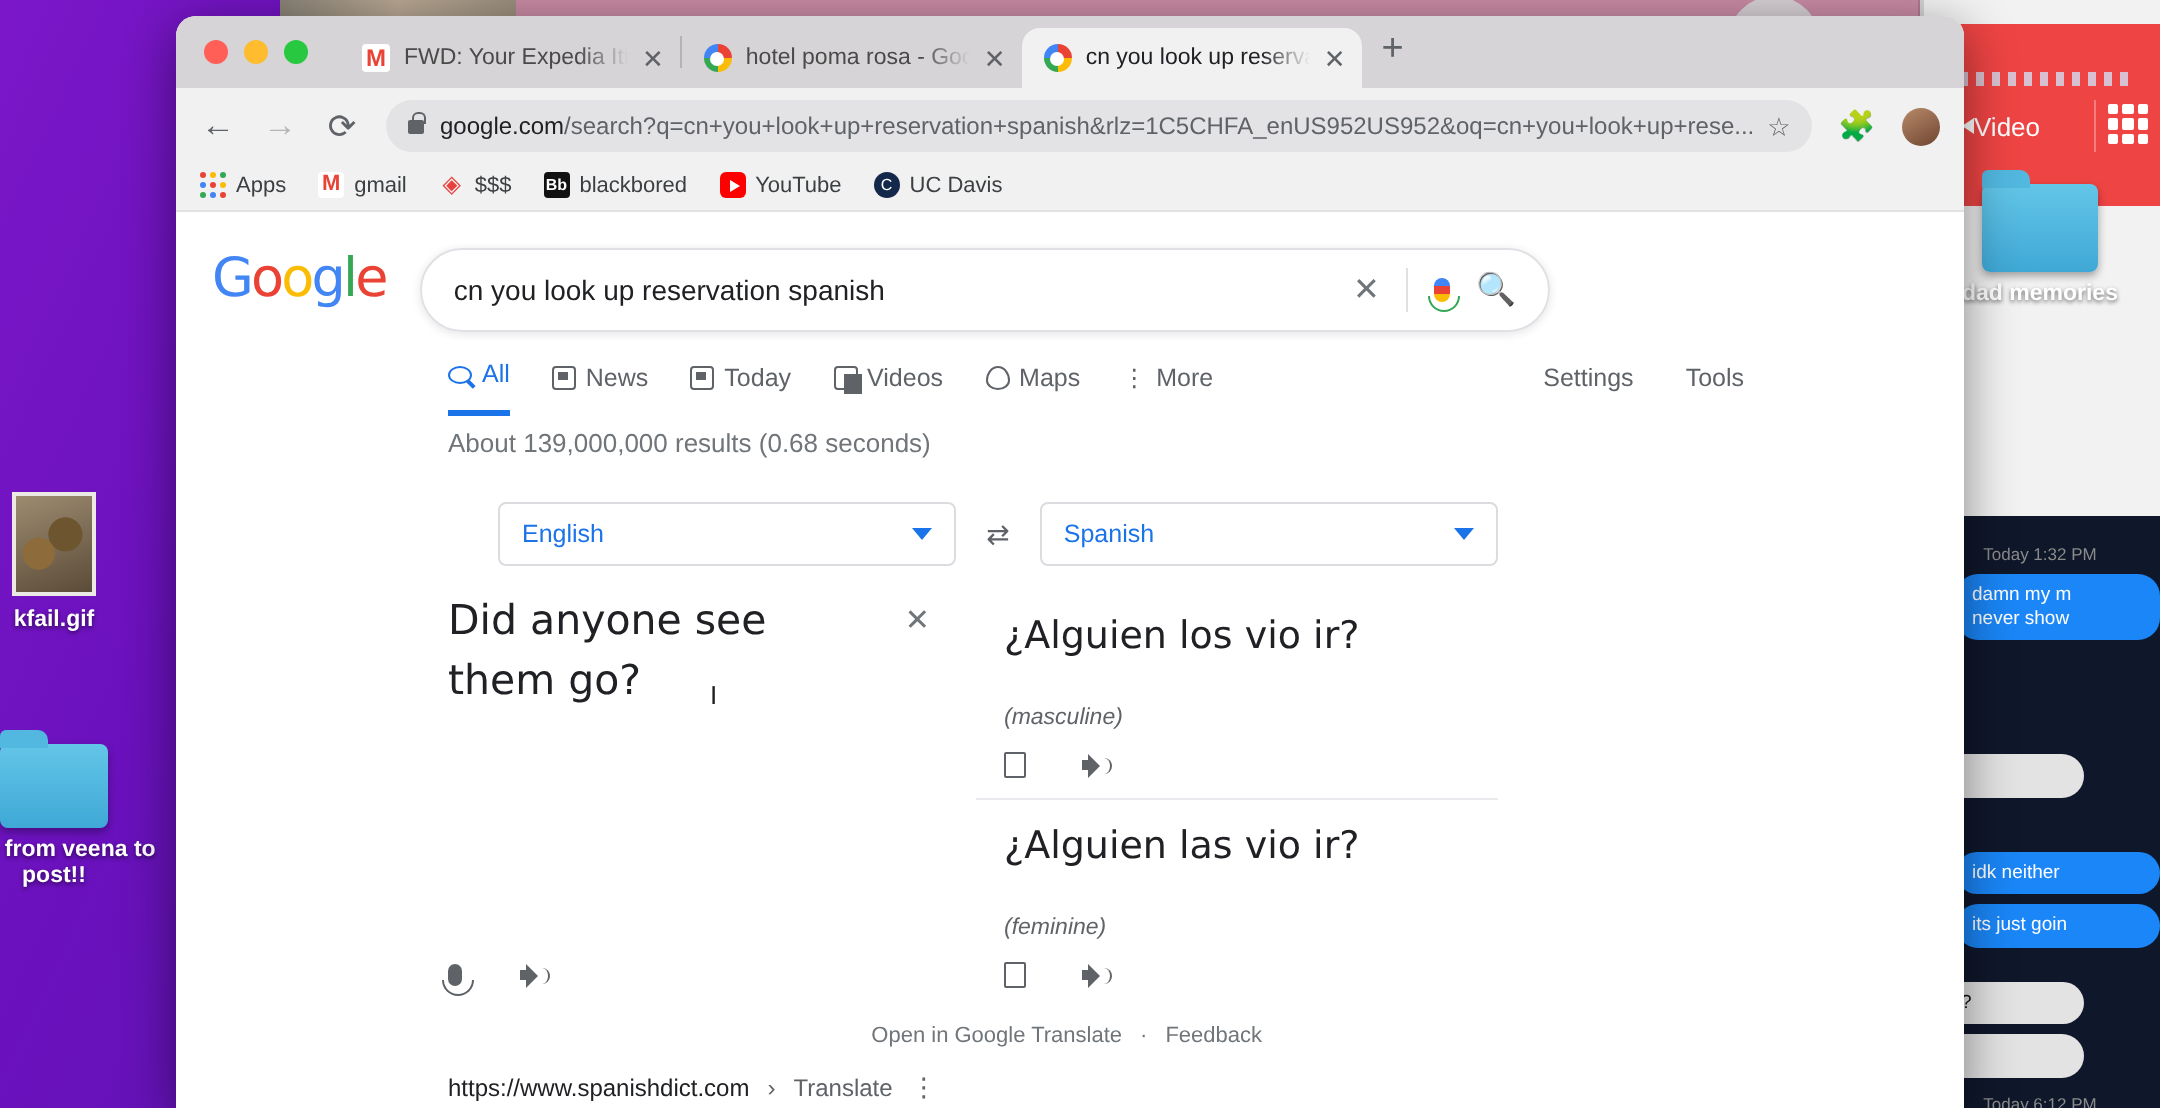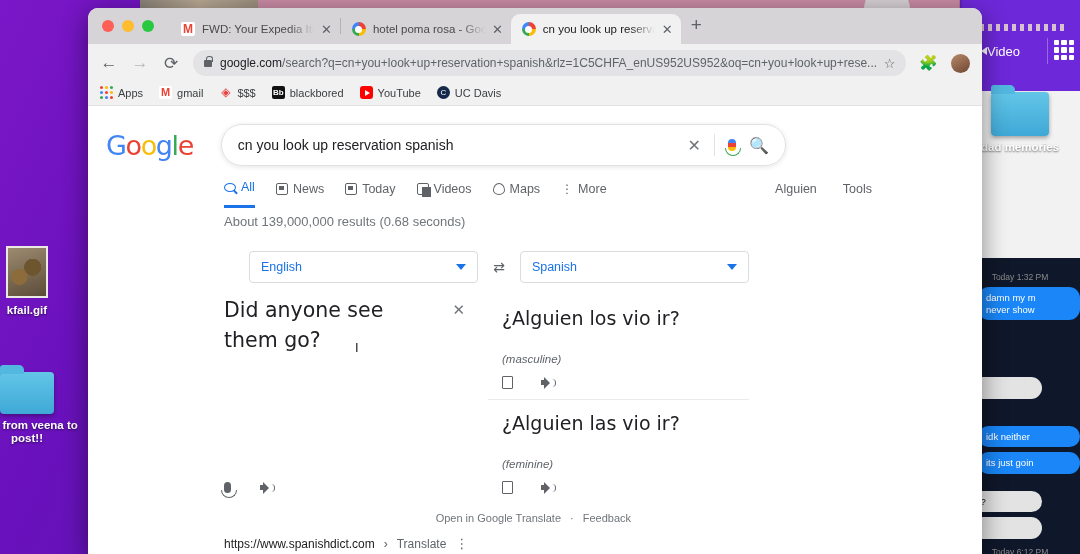--- a/index.html
+++ b/index.html
@@ -60,22 +60,22 @@
   
   #right-app {
     position:absolute; right:0; top:0; width:120px; height:554px;
     background:#f2f2f2;
   }
   #right-app-shadowline{
     position:absolute; right:118px; top:0; width:3px; height:554px;
     background:rgba(0,0,0,.12);
   }
   #video-bar {
-    position:absolute; right:0; top:0; width:120px; height:91px;
-    background:#6d28d9;
+    position:absolute; right:0; top:12px; width:120px; height:91px;
+    background:#ef4444;
   }
   #video-bar .dots {
     position:absolute; left:-108px; top:24px; width:216px; height:7px;
     background:repeating-linear-gradient(90deg,#d9c0d0 0 4px, transparent 4px 8px);
   }
   #video-avatar{
     position:absolute; left:-96px; top:-14px; width:46px; height:46px;
     border-radius:50%; background:#d7d0d4;
   }
   #video-avatar::after{
@@ -183,21 +183,21 @@
   .ico-bb{ background:#111; }
   .ico-bb::after{content:"Bb"; position:absolute; inset:0; color:#fff; font-size:8px; font-weight:bold; line-height:13px; text-align:center;}
   .ico-yt{ background:#ff0000; border-radius:3px; }
   .ico-yt::after{content:""; position:absolute; left:5px; top:3.5px;
     border-top:3px solid transparent; border-bottom:3px solid transparent; border-left:5px solid #fff;}
   .ico-ucd{ background:#13284b; border-radius:50%; }
   .ico-ucd::after{content:"C"; position:absolute; inset:0; color:#fff; font-size:8px; line-height:13px; text-align:center;}
 
   
   #page{ background:#fff; height:448px; position:relative; }
-  #gheader{ display:flex; align-items:center; padding:18px 0 0 18px; gap:28px; }
+  #gheader{ display:flex; align-items:flex-start; padding:18px 0 0 18px; gap:17px; }
   #glogo{ font-size:27px; letter-spacing:-1.4px; font-family:"DejaVu Sans", sans-serif; }
   #glogo .b{color:#4285f4;} #glogo .r{color:#ea4335;} #glogo .y{color:#fbbc05;} #glogo .g{color:#34a853;}
   #searchbox{
     width:565px; height:42px; border:1px solid #dfe1e5; border-radius:22px;
     display:flex; align-items:center; padding:0 16px; gap:13px;
     box-shadow:0 1px 5px rgba(32,33,36,.12); font-size:14px; color:#202124;
   }
   #searchbox .q{ flex:1; }
   #sb-x{ color:#70757a; font-size:16px; }
   #sb-div{ width:1px; height:22px; background:#dfe1e5; }
@@ -450,21 +450,21 @@
       <div class="item">
         <span class="ni pin"></span>
         <span>Maps</span>
       </div>
       <div class="item">
         <span class="ni dots">⋮</span>
         <span>More</span>
       </div>
       <div class="spacer"></div>
       <div class="right">
-        <span>Alguien</span>
+        <span>Settings</span>
         <span>Tools</span>
       </div>
     </div>
 
     <div id="results-count">About 139,000,000 results (0.68 seconds)</div>
 
     <div id="tcard">
       <div class="lang-row">
         <div class="lang-sel">
           <span class="cap">English</span>

